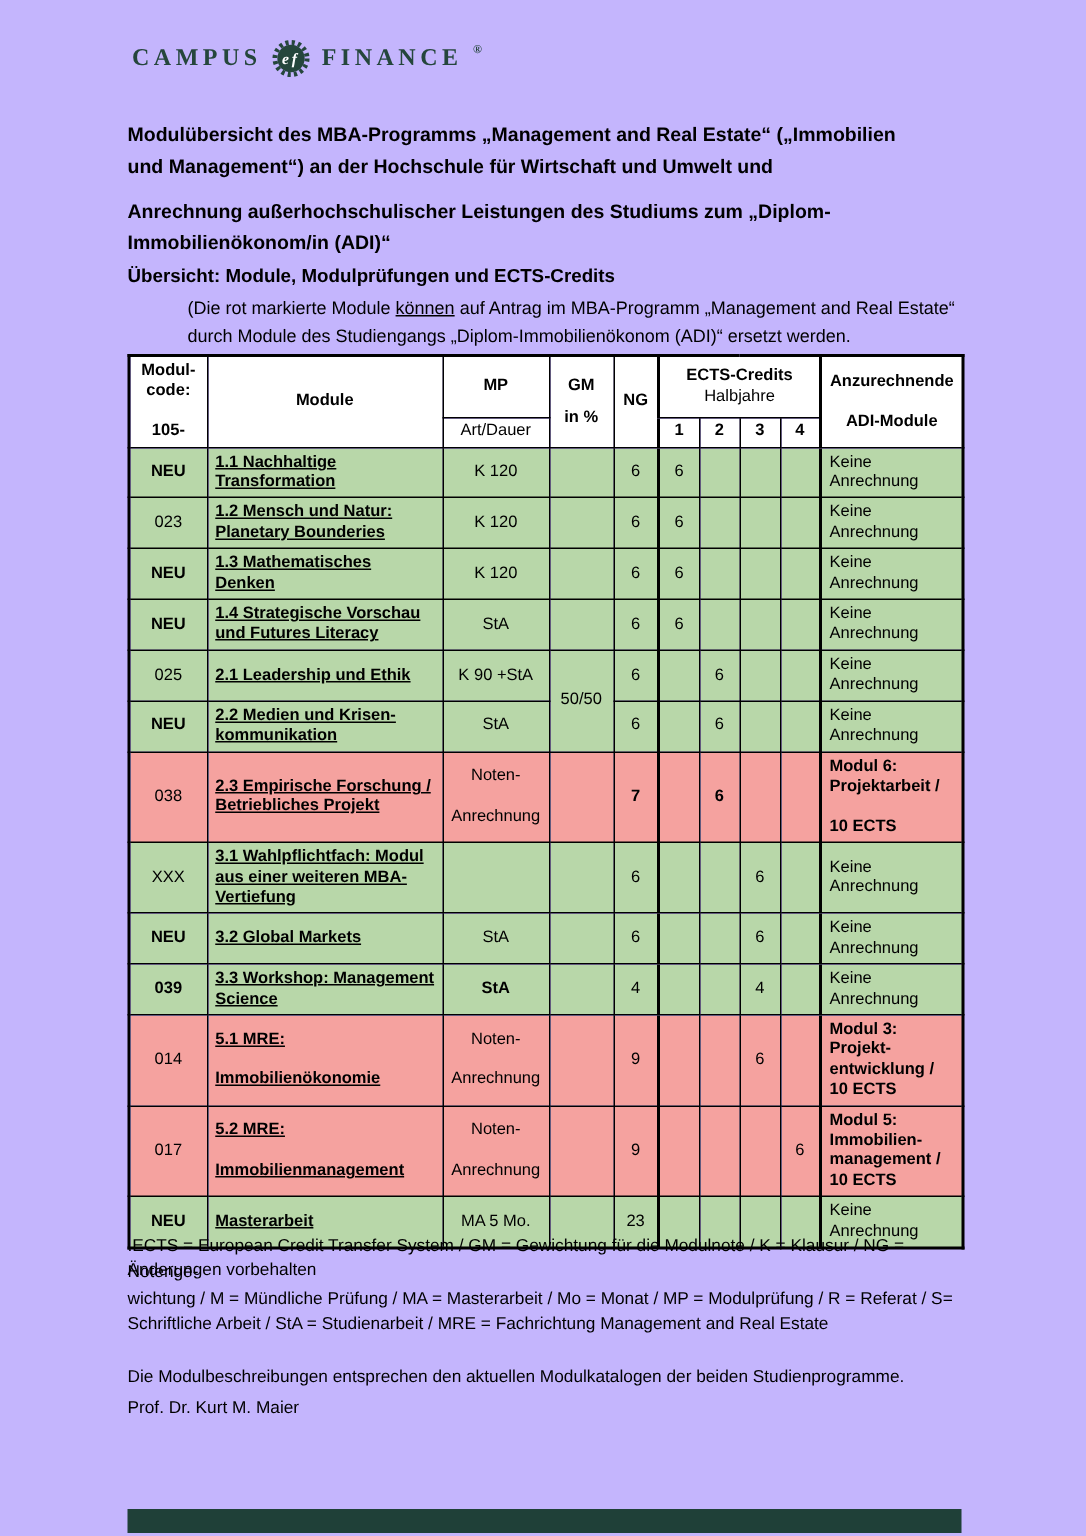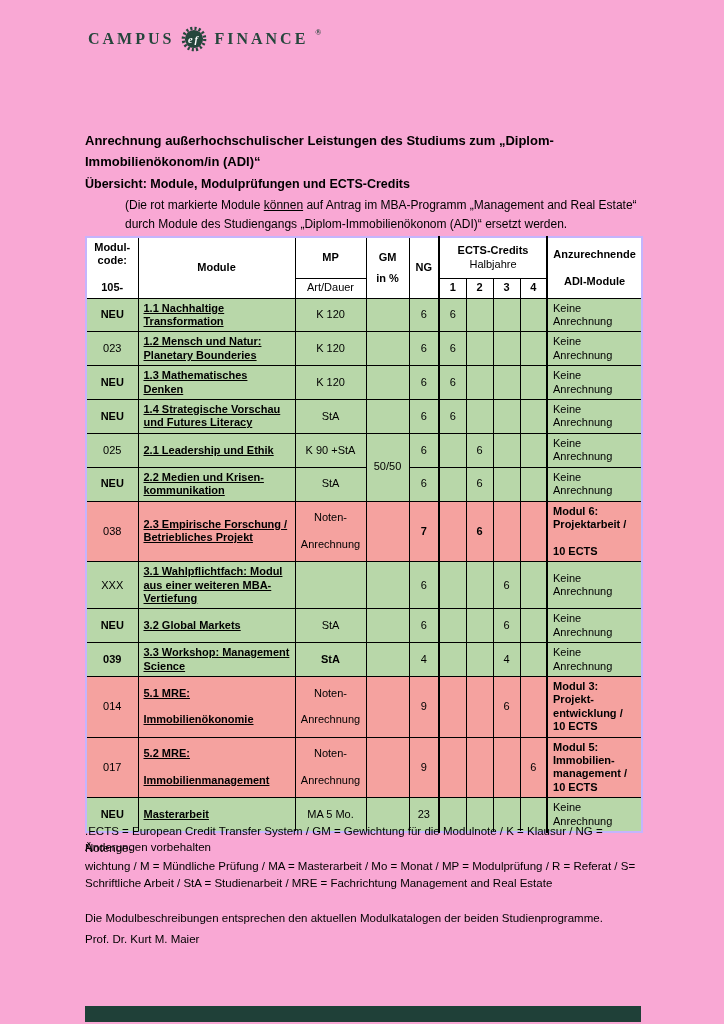--- a/index.html
+++ b/index.html
@@ -1,35 +1,35 @@
 <!DOCTYPE html>
 <html><head>
 <meta charset="utf-8">
 <style>
   html,body{margin:0;padding:0;background:#ffffff;}
-  .page{position:relative;width:724px;height:1024px;background:#f9a8d4;
+  .page{position:relative;width:724px;height:1024px;background:#c4b5fd;
         font-family:"Liberation Sans",sans-serif;color:#000;overflow:hidden;}
 
   
   .logo{position:absolute;left:88px;top:26px;display:flex;align-items:center;gap:7px;
         color:#25463c;font-family:"Liberation Serif",serif;font-weight:700;
         font-size:16px;letter-spacing:3px;}
   .logo .reg{font-size:8px;letter-spacing:0;vertical-align:top;position:relative;top:-7px;}
   .logo svg{display:block;}
 
   
   .abs{position:absolute;left:85px;width:558px;white-space:pre-line;}
   .h-main{font-weight:700;font-size:13px;line-height:1.58;}
   .h-sub{font-weight:700;font-size:12.5px;}
   .p-intro{font-size:12px;line-height:1.55;margin-left:40px;}
   .p-small{font-size:11.5px;line-height:1.5;}
   .u{text-decoration:underline;}
 
   
-  table{border-collapse:collapse;border:2px solid #c4b5fd;table-layout:fixed;
+  table{border-collapse:collapse;border:2px solid #000000;table-layout:fixed;
         width:556px;font-size:11px;}
   th,td{border:1px solid #000;padding:3px 5px;vertical-align:middle;
         white-space:pre-line;line-height:1.22;overflow:hidden;}
   thead th{background:#fff;font-weight:700;text-align:center;}
   thead .reg{font-weight:400;}
   thead tr:last-child th{height:17px;padding:1px 3px;margin-left:17px;}
   .row-green td{background:#b8d7a9;}
   .row-red td{background:#f5a29f;}
   .c-code{text-align:center;}
   .c-module{text-align:left;font-weight:700;text-decoration:underline;}
@@ -52,20 +52,22 @@
       <svg width="26" height="26" viewBox="0 0 40 40">
         <circle cx="20" cy="20" r="16.5" fill="none" stroke="#25463c" stroke-width="5" stroke-dasharray="3.2 3.3"></circle>
         <circle cx="20" cy="20" r="14" fill="#25463c"></circle>
         <text x="20" y="26" text-anchor="middle" font-family="Liberation Serif, serif" font-style="italic" font-size="16" fill="#ffffff">ef</text>
       </svg>
     </span>
     <span>FINANCE</span>
     <span class="reg">®</span>
   </div>
 
+  <div class="abs h-main" style="top:80px">Modulübersicht des MBA-Programms „Management and Real Estate“ („Immobilien
+und Management“) an der Hochschule für Wirtschaft und Umwelt und</div>
   <div class="abs h-main" style="top:131px">Anrechnung außerhochschulischer Leistungen des Studiums zum „Diplom-
 Immobilienökonom/in (ADI)“</div>
   <div class="abs h-sub" style="top:177px">Übersicht: Module, Modulprüfungen und ECTS-Credits</div>
 
   <div class="abs p-intro" style="top:196px"><span>(Die rot markierte Module </span><span class="u">können</span><span> auf Antrag im MBA-Programm „Management and Real Estate“
 durch Module des Studiengangs „Diplom-Immobilienökonom (ADI)“ ersetzt werden.</span></div>
 
   <table class="abs" style="top:236px">
     <colgroup>
       <col style="width:52px"><col style="width:157px"><col style="width:71px">

